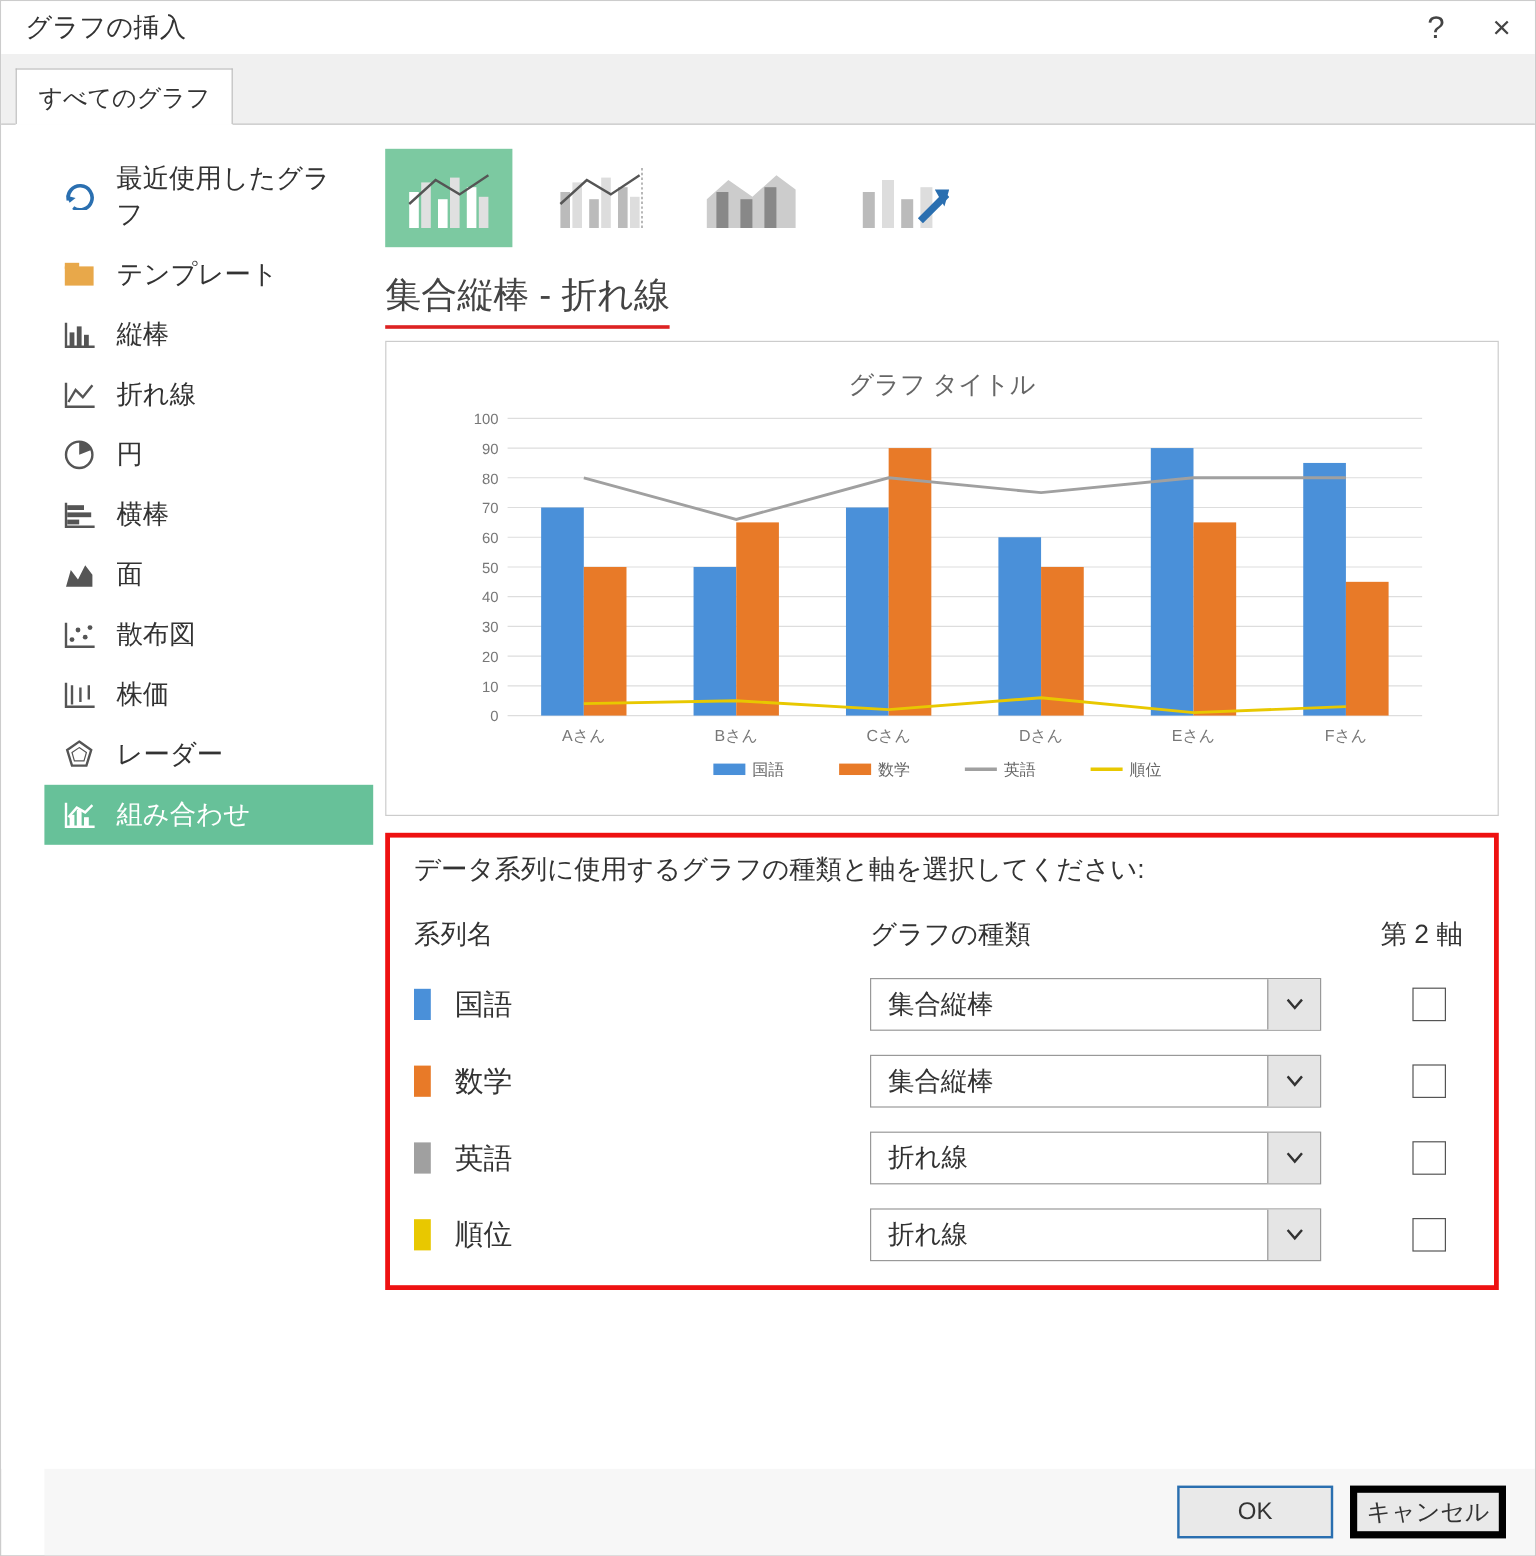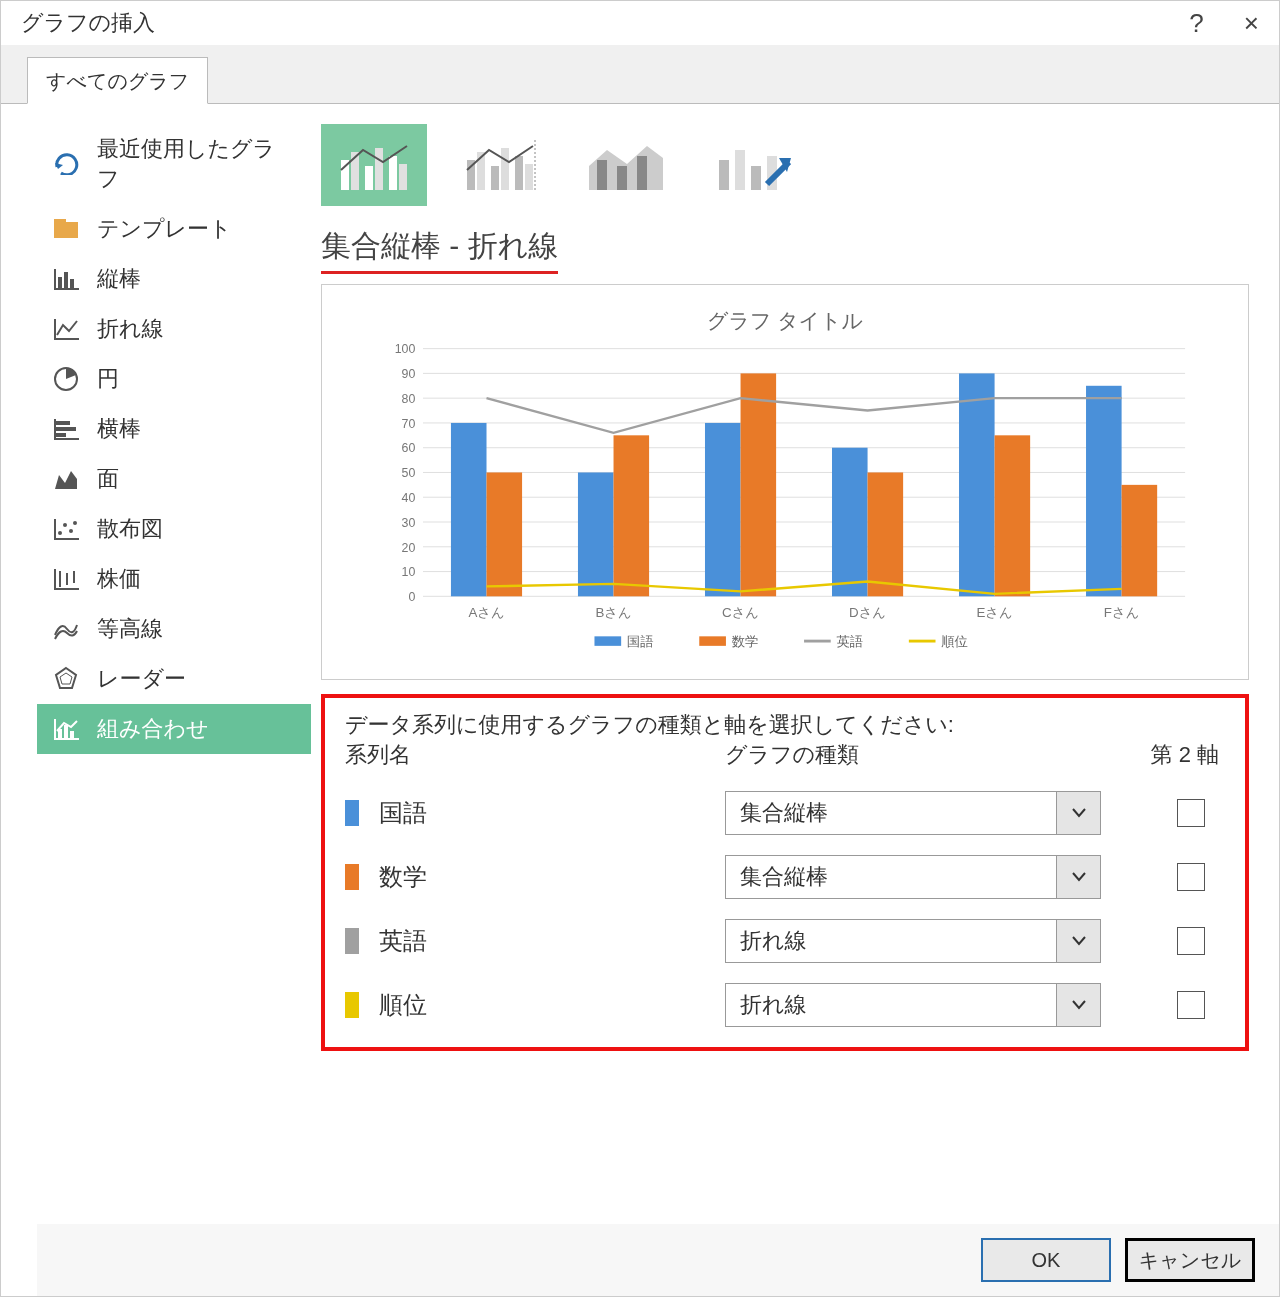--- a/index.html
+++ b/index.html
@@ -43,21 +43,20 @@
   background: #e0e0e0;
   border: 1px solid #bbb;
   border-bottom: none;
   font-size: 20px;
   position: relative;
 }
 .tab.active {
   background: #fff;
   border-bottom: 1px solid #fff;
   margin-bottom: -1px;
-  margin-left: 14px;
 }
 .body {
   flex: 1;
   display: flex;
   background: #fff;
   overflow: hidden;
 }
 .sidebar {
   width: 310px;
   padding: 20px 0 20px 36px;
@@ -108,21 +107,21 @@
   padding: 16px;
   height: 396px;
 }
 .preview svg { width: 100%; height: 100%; }
 .series-panel {
   border: 4px solid #e11;
   margin-top: 14px;
   padding: 12px 20px 20px 20px;
   flex-shrink: 0;
 }
-.series-panel .instr { font-size: 22px; margin-bottom: 0; }
+.series-panel .instr { font-size: 22px; margin-bottom: 24px; }
 .series-header {
   display: flex;
   font-size: 22px;
   border-bottom: 1px solid transparent;
 }
 .series-header .col-name { width: 380px; }
 .series-header .col-type { width: 370px; }
 .series-header .col-axis { flex: 1; text-align: right; padding-right: 6px; }
 .series-row {
   display: flex;
@@ -164,21 +163,21 @@
   background: #f7f7f7;
   margin-left: 36px;
 }
 .btn {
   min-width: 130px;
   height: 44px;
   display: inline-flex;
   align-items: center;
   justify-content: center;
   font-size: 20px;
-  border: 3px solid #000000;
+  border: 6px solid #000000;
   background: #e9e9e9;
 }
 .btn.primary { border: 2px solid #2a6fb0; background: #e9e9e9; }
 </style>
 </head>
 <body>
 
 <div class="dialog">
 
   <div class="titlebar">
@@ -279,29 +278,20 @@
       <div class="side-item">
         <span class="icon-slot">
           <svg width="26" height="24" viewBox="0 0 26 24">
               <path d="M2 2 V22 H26" stroke="#555" stroke-width="2" fill="none"></path>
               <path d="M7 4 V20 M6 8 H8 M6 16 H8" stroke="#555" stroke-width="2"></path>
               <path d="M14 6 V18 M13 10 H15 M13 14 H15" stroke="#555" stroke-width="2"></path>
               <path d="M21 4 V16 M20 6 H22 M20 12 H22" stroke="#555" stroke-width="2"></path>
             </svg>
         </span>
         <span>株価</span>
-      </div>
-      <div class="side-item">
-        <span class="icon-slot">
-          <svg width="26" height="24" viewBox="0 0 26 24">
-              <path d="M2 18 Q8 4 14 12 Q20 20 24 8" fill="none" stroke="#555" stroke-width="2"></path>
-              <path d="M2 22 Q8 10 14 16 Q20 22 24 14" fill="none" stroke="#555" stroke-width="2"></path>
-            </svg>
-        </span>
-        <span>等高線</span>
       </div>
       <div class="side-item">
         <span class="icon-slot">
           <svg width="26" height="26" viewBox="0 0 26 26">
               <path d="M13 2 L23 9 L19 22 L7 22 L3 9 Z" fill="none" stroke="#555" stroke-width="2"></path>
               <path d="M13 7 L19 11 L17 18 L9 18 L7 11 Z" fill="none" stroke="#555" stroke-width="1"></path>
             </svg>
         </span>
         <span>レーダー</span>
       </div>

